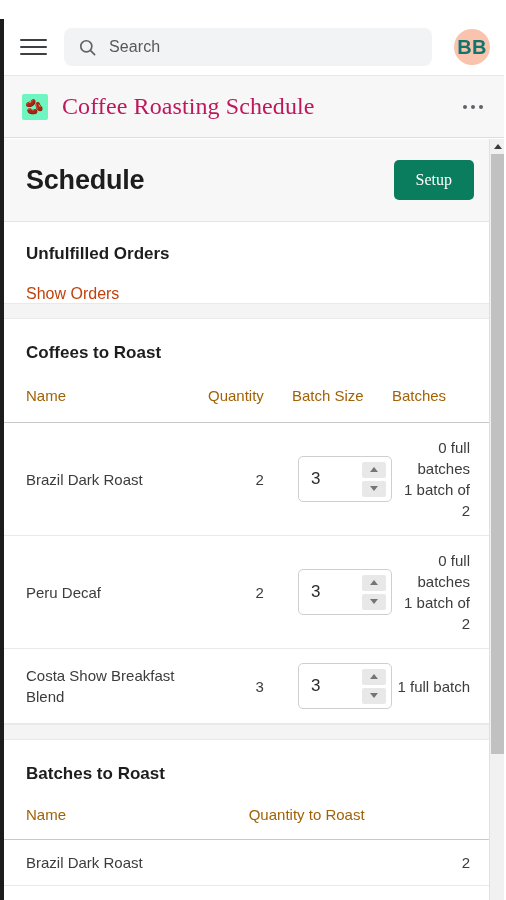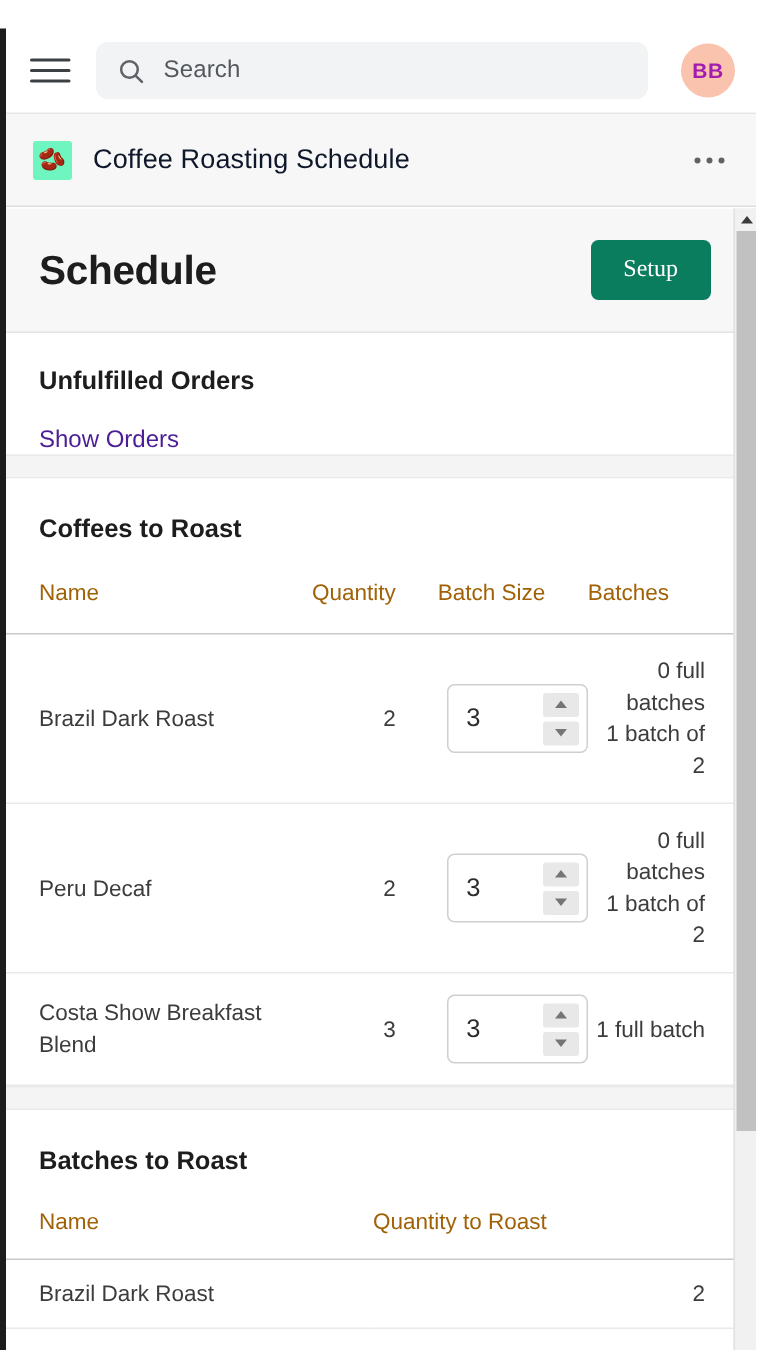--- a/index.html
+++ b/index.html
@@ -51,21 +51,21 @@
   }
   .searchbox .mag { flex:0 0 auto; display:flex; align-items:center; }
   .search-placeholder {
     font-size:16px; color:#55595e; letter-spacing:.1px;
   }
   .avatar {
     flex:0 0 auto;
     width:36px; height:36px; border-radius:50%;
     background:#f9c3ae;
     display:flex; align-items:center; justify-content:center;
-    font-size:14px; font-weight:700; color:#a21caf;
+    font-size:20px; font-weight:700; color:#0f766e;
     letter-spacing:.3px;
     margin-left:10px;
     cursor:pointer;
   }
 
   
   .appbar {
     height:62px;
     background:#f7f7f7;
     display:flex; align-items:center;
@@ -75,22 +75,23 @@
   .app-icon {
     width:26px; height:26px;
     background:#6ff5c0;
     border-radius:2px;
     display:flex; align-items:center; justify-content:center;
     font-size:15px; line-height:1;
     flex:0 0 auto;
   }
   .app-title {
     margin-left:14px;
-    font-size:18px; color:#0f172a; letter-spacing:.1px;
+    font-size:24px; color:#be185d; letter-spacing:.1px;
     flex:1 1 auto;
+    font-family:Liberation Serif, serif;
   }
   .kebab {
     width:30px; height:26px;
     display:flex; align-items:center; justify-content:center; gap:4px;
     cursor:pointer; flex:0 0 auto;
   }
   .kebab i { width:4px; height:4px; border-radius:50%; background:#5f6368; display:block; }
 
   
   .scrollarea {
@@ -127,21 +128,21 @@
   }
 
   
   .unfulfilled {
     background:#ffffff;
     height:81px;
     padding:22px 20px 0 22px;
     display:flex; align-items:flex-start; justify-content:space-between;flex-direction:column;
   }
   .unfulfilled-title { font-size:17px; font-weight:700; color:#1d1d1d; }
-  .show-orders { font-size:16px; color:#4c1d95; cursor:pointer; }
+  .show-orders { font-size:16px; color:#c2410c; cursor:pointer; }
 
   
   .section { background:#ffffff; padding:0 0 0 0; }
   .section-title {
     font-size:17px; font-weight:700; color:#1d1d1d;
     padding:24px 22px 0 22px;
   }
   table.tbl { width:100%; border-collapse:collapse; }
   table.tbl th {
     font-size:15px; font-weight:400; color:#a16207;

